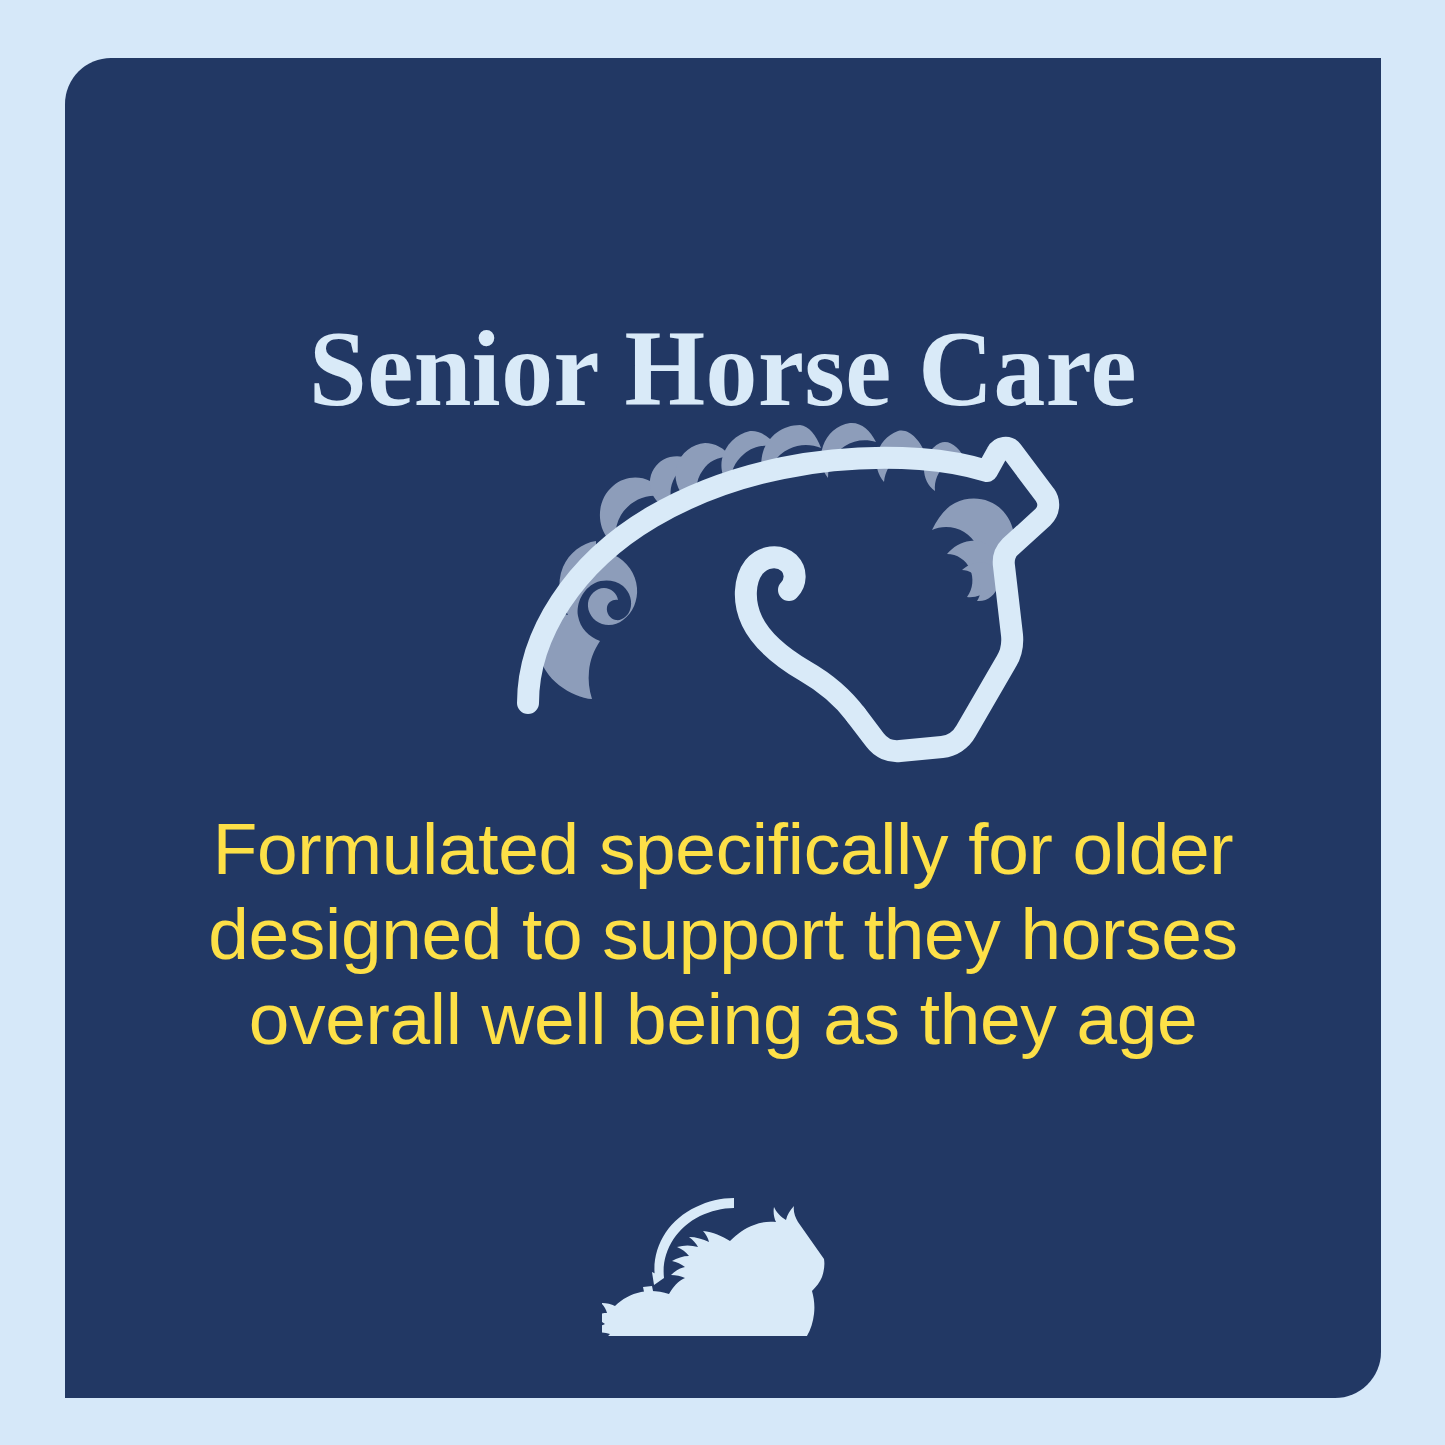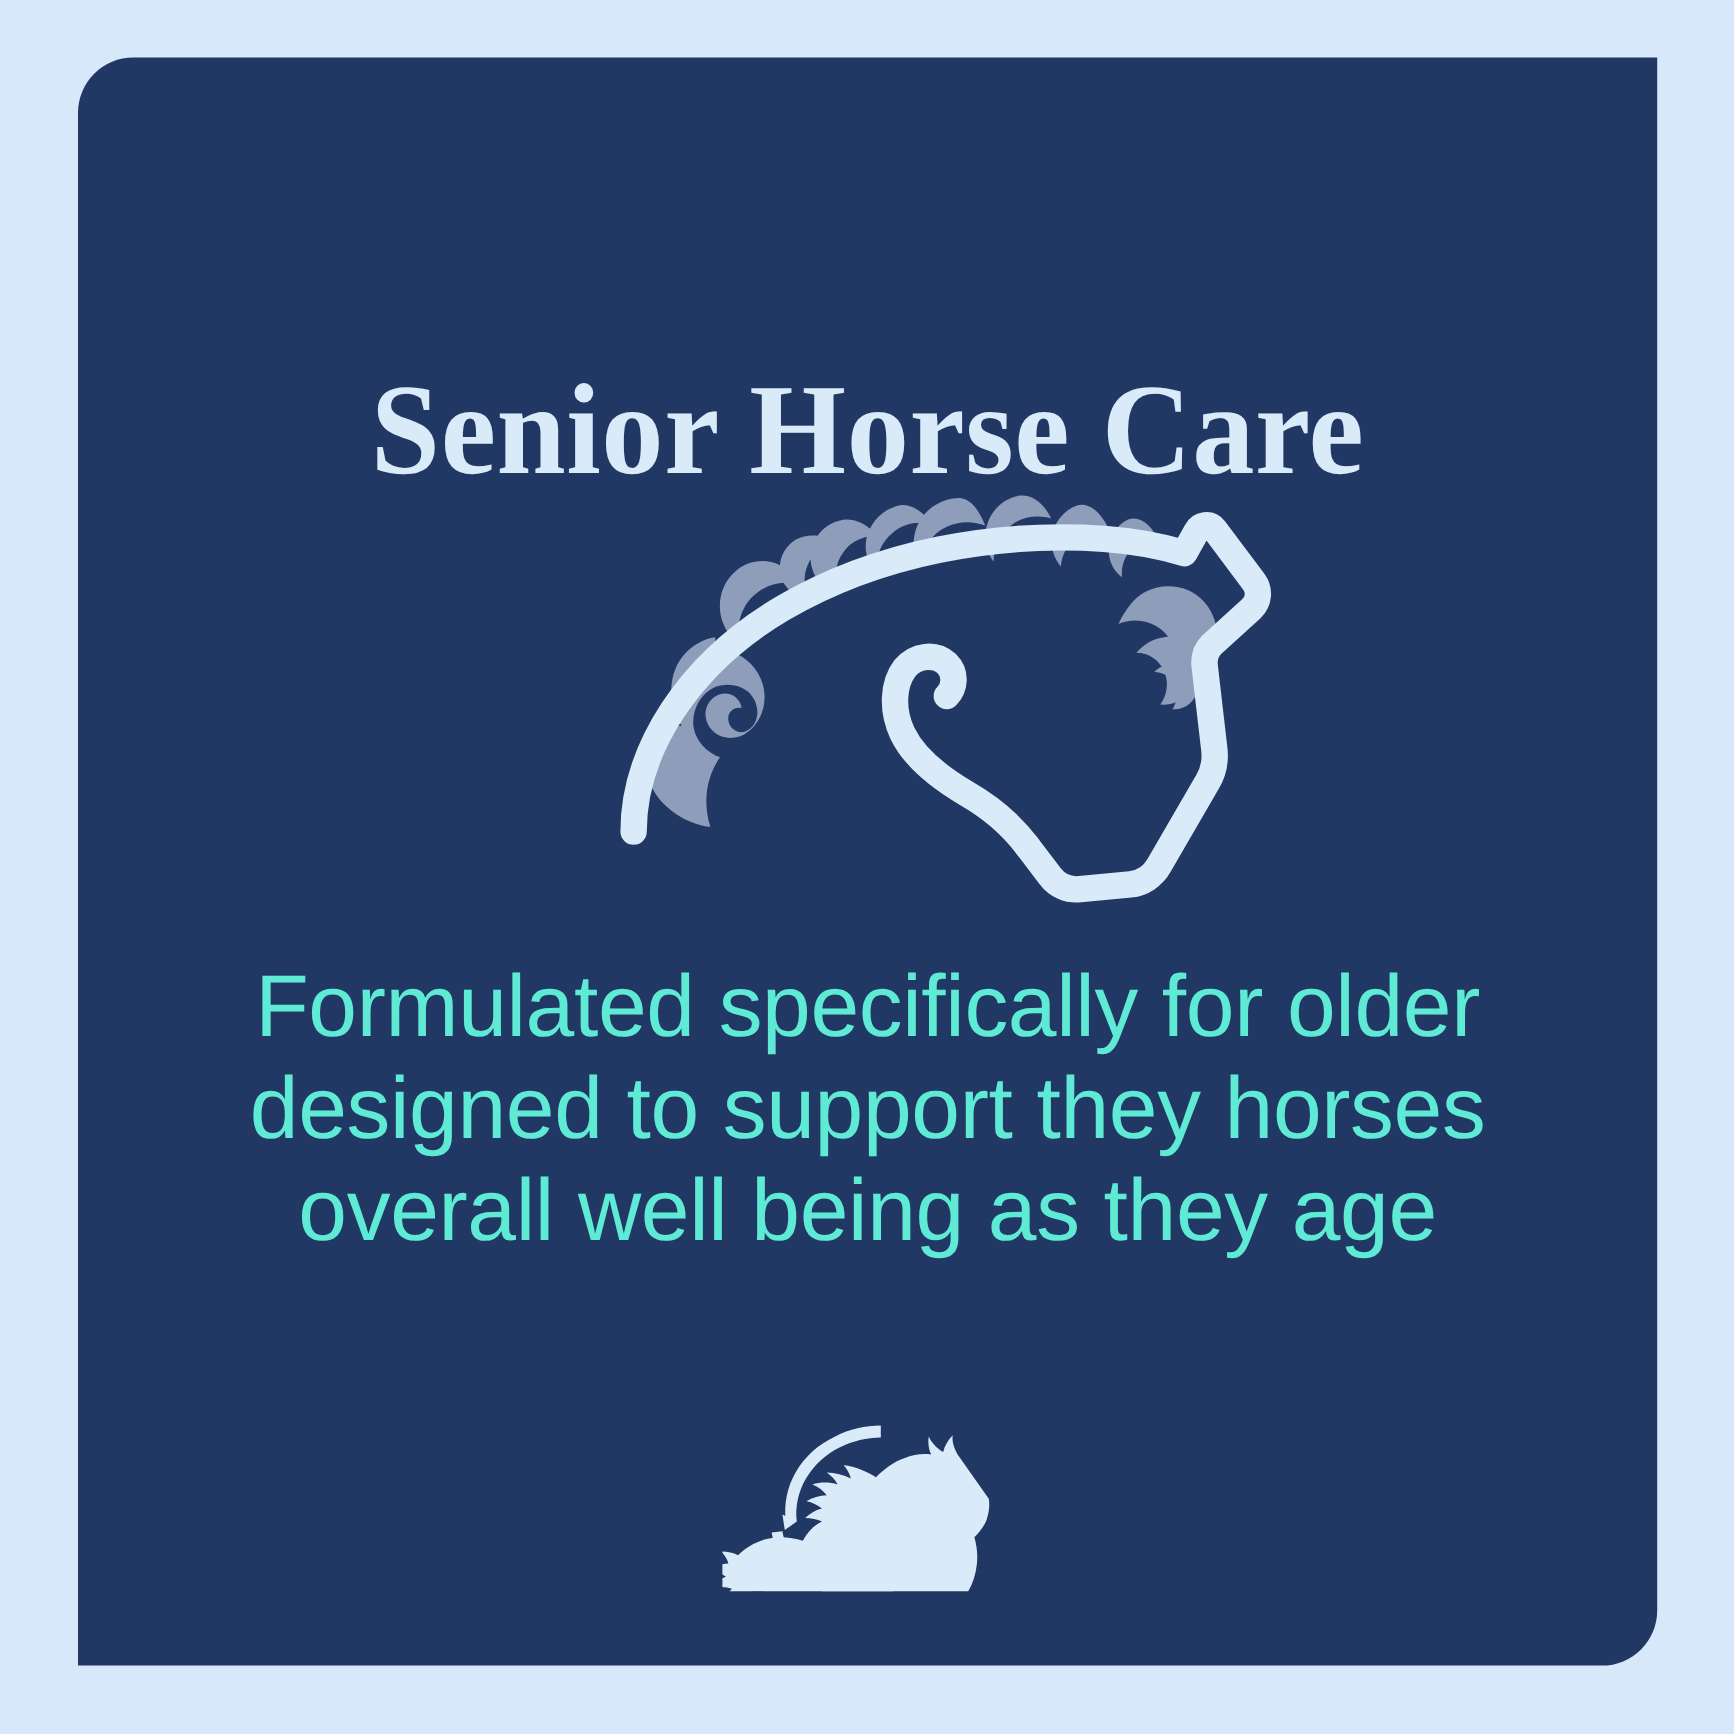--- a/index.html
+++ b/index.html
@@ -17,21 +17,21 @@
     position: relative;
     width: 1445px;
     height: 1445px;
     background: #d6e8f9;
   }
 
   
   #card {
     position: absolute;
     left: 65px;
-    top: 48px;
+    top: 58px;
     width: 1316px;
     height: 1340px;
     background: #223864;
     border-top-left-radius: 46px;
     border-bottom-right-radius: 46px;
     border-top-right-radius: 0;
     border-bottom-left-radius: 0;
     overflow: hidden;
   }
 
@@ -67,21 +67,21 @@
   #body-copy {
     position: absolute;
     left: 120px;
     top: 748px;
     width: 1076px;
     text-align: center;
     font-family: "Liberation Sans", sans-serif;
     font-weight: 400;
     font-size: 73px;
     line-height: 85px;
-    color: #5eead4;
+    color: #fde047;
     letter-spacing: -0.3px;
   }
   #body-copy .ln { display: block; white-space: nowrap; }
 
   
   #brand-logo {
     position: absolute;
     left: 537px;
     top: 1128px;
     width: 240px;

